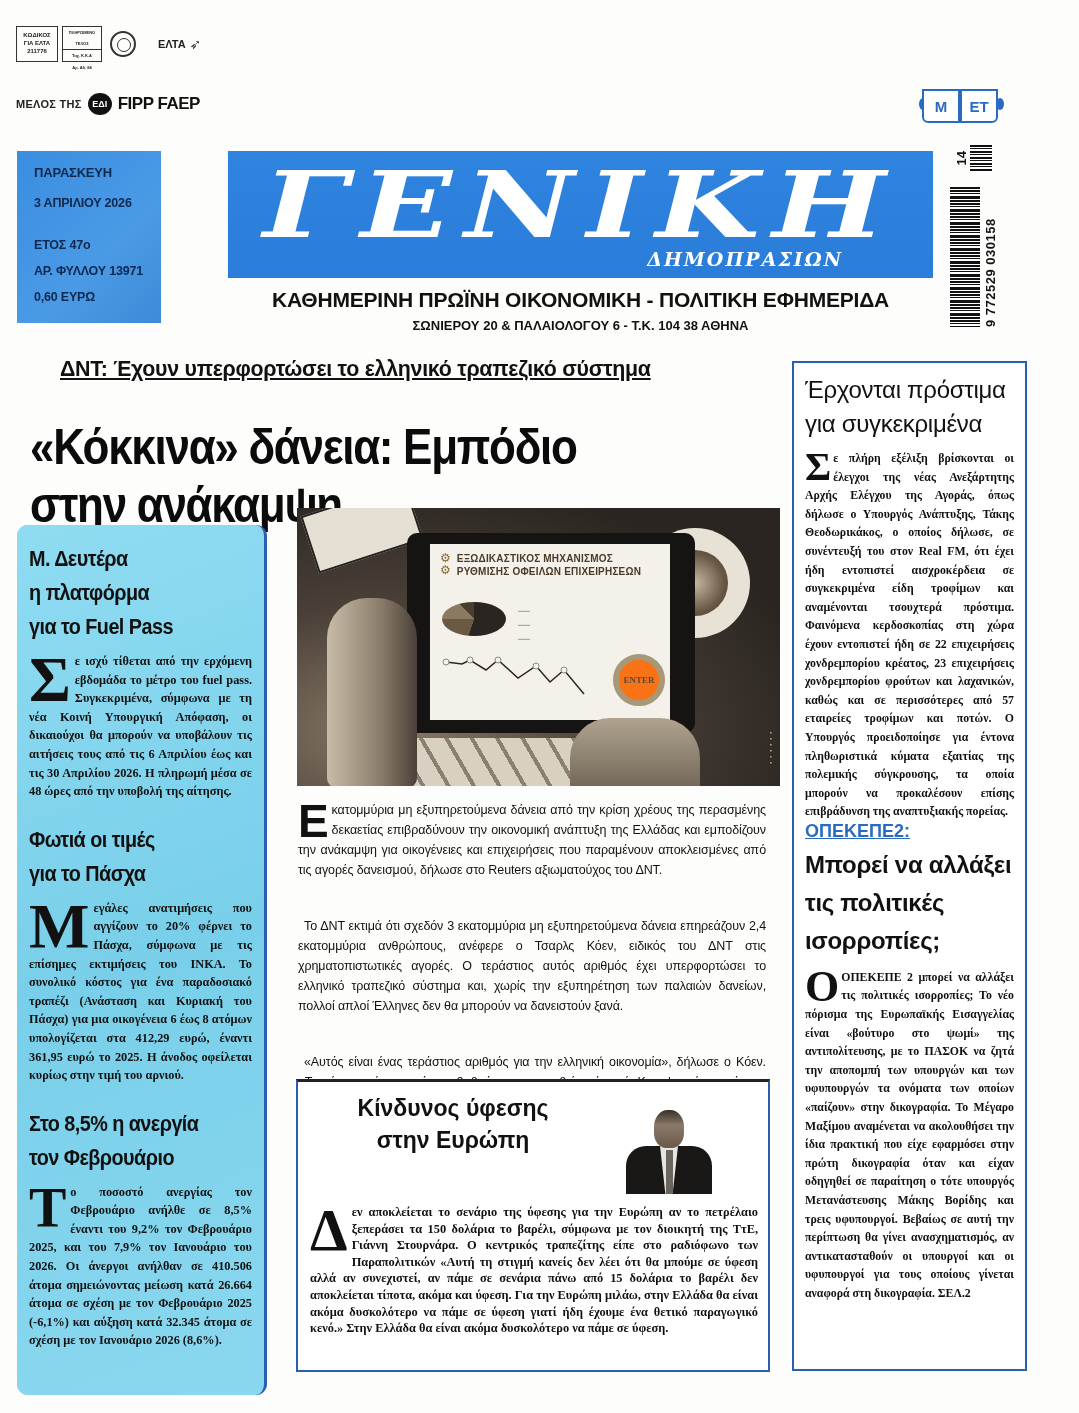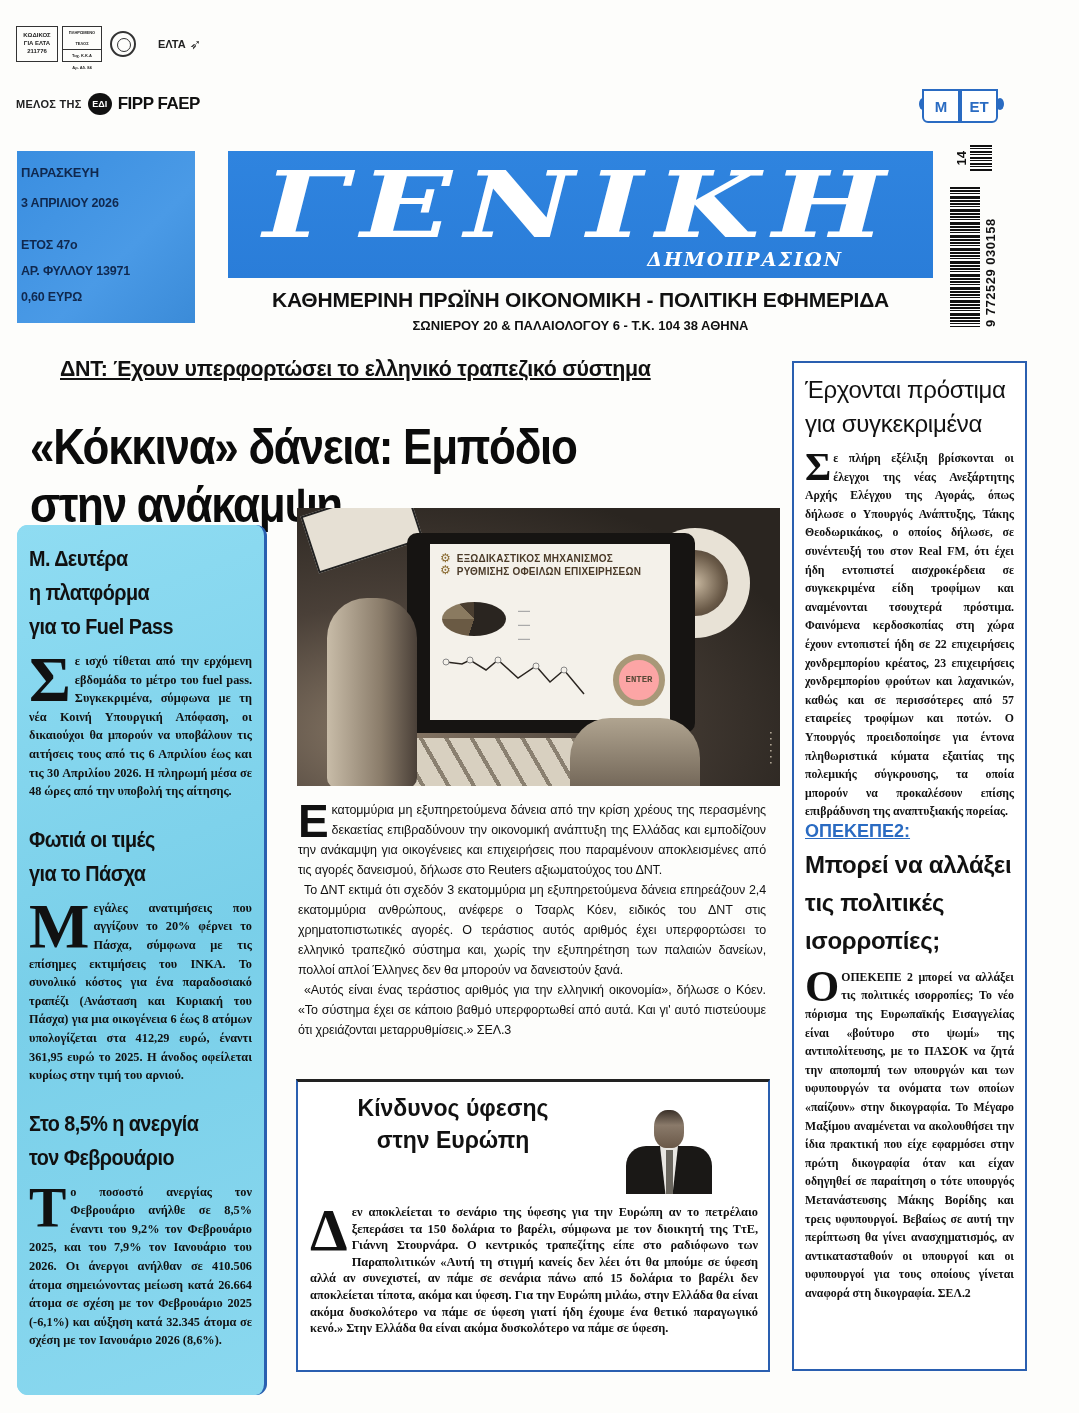--- a/index.html
+++ b/index.html
@@ -34,21 +34,21 @@
 
   
   .barcode-issue { left: 954px; top: 145px; display: flex; align-items: center; gap: 2px; }
   .barcode-issue-num { font-size: 13px; font-weight: bold; transform: rotate(-90deg); width: 14px; }
   .barcode-small { width: 22px; height: 26px; background: repeating-linear-gradient(180deg, #111 0 2px, #fff 2px 3px, #111 3px 4px, #fff 4px 6px); }
   .barcode { left: 950px; top: 187px; width: 50px; height: 140px; display: flex; gap: 3px; }
   .barcode-bars { width: 30px; height: 140px; background: repeating-linear-gradient(180deg, #111 0 2px, #fff 2px 3px, #111 3px 5px, #fff 5px 6px, #111 6px 7px, #fff 7px 9px, #111 9px 12px, #fff 12px 13px); }
   .barcode-num { writing-mode: vertical-rl; transform: rotate(180deg); font-size: 13px; font-weight: bold; letter-spacing: 0.5px; color: #111; }
 
   
-  .datebox { left: 17px; top: 151px; width: 178px; height: 172px; background: #3b8fde; background-image: linear-gradient(135deg, #3a8ee0, #4a9ae6 60%, #3b8bd8); padding: 14px 4px; }
+  .datebox { left: 17px; top: 151px; width: 144px; height: 172px; background: #3b8fde; background-image: linear-gradient(135deg, #3a8ee0, #4a9ae6 60%, #3b8bd8); padding: 14px 17px; }
   .datebox div { font-weight: bold; color: #10284e; font-size: 12.5px; letter-spacing: -0.2px; }
   .datebox .day { margin-bottom: 16px; font-size: 13px; }
   .datebox .date { margin-bottom: 28px; }
   .datebox .year { margin-bottom: 12px; }
   .datebox .issue { margin-bottom: 12px; }
 
   
   .masthead { left: 228px; top: 151px; width: 705px; height: 127px; background: #2b80dc; background-image: linear-gradient(180deg, #2f84df, #2a7dd9); }
   .masthead-title { position: absolute; left: 0; right: 0; top: -2px; text-align: center; font-family: "DejaVu Serif", serif; font-weight: bold; font-style: italic; font-size: 96px; color: #fff; letter-spacing: 10px; transform: scaleX(1.25) scaleY(0.95); transform-origin: center; }
   .masthead-sub { position: absolute; right: 90px; bottom: 8px; font-family: "DejaVu Serif", serif; font-weight: bold; font-style: italic; font-size: 19px; color: #fff; letter-spacing: 2px; }
@@ -77,27 +77,27 @@
   .photo-hand-r { position: absolute; right: 80px; top: 210px; width: 130px; height: 80px; background: linear-gradient(180deg, #b0a490, #6a5e50); border-radius: 40px 40px 0 0; }
   .photo-money { position: absolute; left: 110px; top: 230px; width: 170px; height: 60px; background: repeating-linear-gradient(60deg, #d8d0c0 0 18px, #8a8070 18px 22px); }
   .tablet { position: absolute; left: 110px; top: 25px; width: 288px; height: 200px; background: #161412; border-radius: 10px; }
   .tablet-screen { position: absolute; left: 133px; top: 36px; width: 240px; height: 176px; background: #f4f1ea; padding: 8px 10px; }
   .tablet-title { display: flex; gap: 6px; align-items: flex-start; }
   .gears { font-size: 12px; color: #8a6a30; line-height: 12px; }
   .tablet-title-text { font-size: 10px; font-weight: bold; color: #4a3a28; line-height: 13px; letter-spacing: 0.2px; }
   .pie { position: absolute; left: 12px; top: 58px; width: 64px; height: 34px; border-radius: 50%; background: conic-gradient(#2a2520 0 55%, #6a5a44 55% 75%, #8a7a60 75% 88%, #4a3e30 88% 100%); }
   .pie-legend { position: absolute; left: 88px; top: 60px; font-size: 4px; color: #aaa; line-height: 14px; }
   .line-chart { position: absolute; left: 8px; top: 110px; }
-  .enter-btn { position: absolute; left: 316px; top: 146px; width: 52px; height: 52px; border-radius: 50%; border: 6px solid #a89878; background: #fca5a5; color: #5a4a38; font-size: 9px; font-weight: bold; display: flex; align-items: center; justify-content: center; font-family: Liberation Mono, monospace; }
+  .enter-btn { position: absolute; left: 316px; top: 146px; width: 52px; height: 52px; border-radius: 50%; border: 6px solid #a89878; background: #f97316; color: #5a4a38; font-size: 9px; font-weight: bold; display: flex; align-items: center; justify-content: center; font-family: Liberation Serif, serif; }
   .photo-credit { position: absolute; right: 6px; bottom: 20px; writing-mode: vertical-rl; font-size: 6px; color: #b8ae9e; transform: rotate(180deg); }
 
   
   .main-body { left: 298px; top: 800px; width: 468px; font-size: 12.5px; line-height: 20px; color: #111; text-align: justify; letter-spacing: -0.1px; }
   .main-body p { margin: 0; }
-  .main-body p.indent { text-indent: 6px; }
+  .main-body p.indent { text-indent: 6px; margin-top: 36px; }
   .dropcap-e { float: left; font-family: "Liberation Sans", sans-serif; font-weight: bold; font-size: 46px; line-height: 34px; margin: 4px 3px 0 0; }
 
   
   .box-stour { left: 296px; top: 1079px; width: 474px; height: 293px; border: 2px solid #2a5fb0; border-top: 3px solid #222; background: #fff; padding: 8px 12px; }
   .stour-title { position: absolute; left: 10px; top: 10px; width: 290px; text-align: center; font-size: 23px; font-weight: bold; line-height: 32px; color: #111; }
   .stour-photo { position: absolute; left: 322px; top: 20px; width: 100px; height: 92px; background: #fff; overflow: hidden; }
   .stour-photo .head { position: absolute; left: 34px; top: 8px; width: 30px; height: 38px; border-radius: 45% 45% 40% 40%; background: linear-gradient(180deg, #3a3028, #8a7a6a 40%, #6a5848); }
   .stour-photo .suit { position: absolute; left: 6px; top: 44px; width: 86px; height: 48px; background: #1a1816; border-radius: 20px 20px 0 0; }
   .stour-photo .shirt { position: absolute; left: 40px; top: 44px; width: 18px; height: 48px; background: #e8e6e2; clip-path: polygon(0 0, 100% 0, 70% 100%, 30% 100%); }
   .stour-photo .tie { position: absolute; left: 46px; top: 48px; width: 7px; height: 44px; background: #6a665e; }

